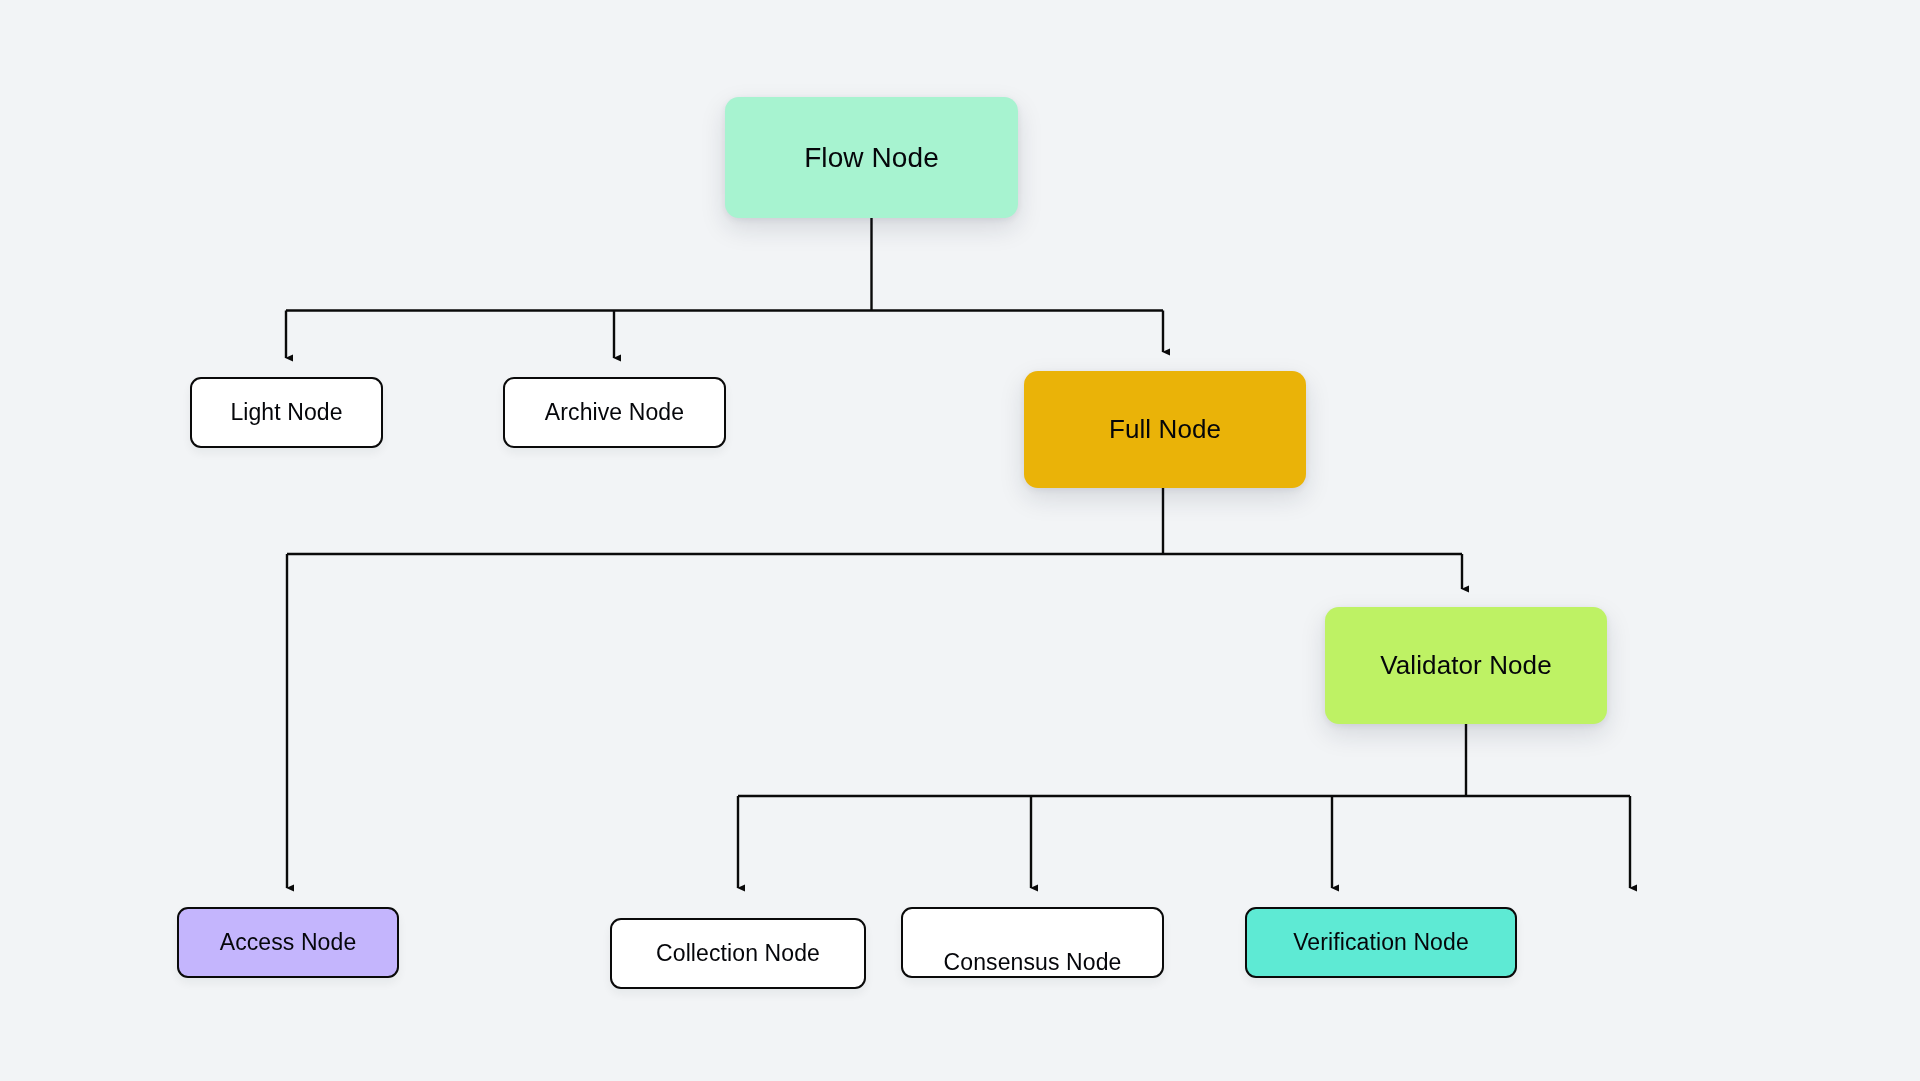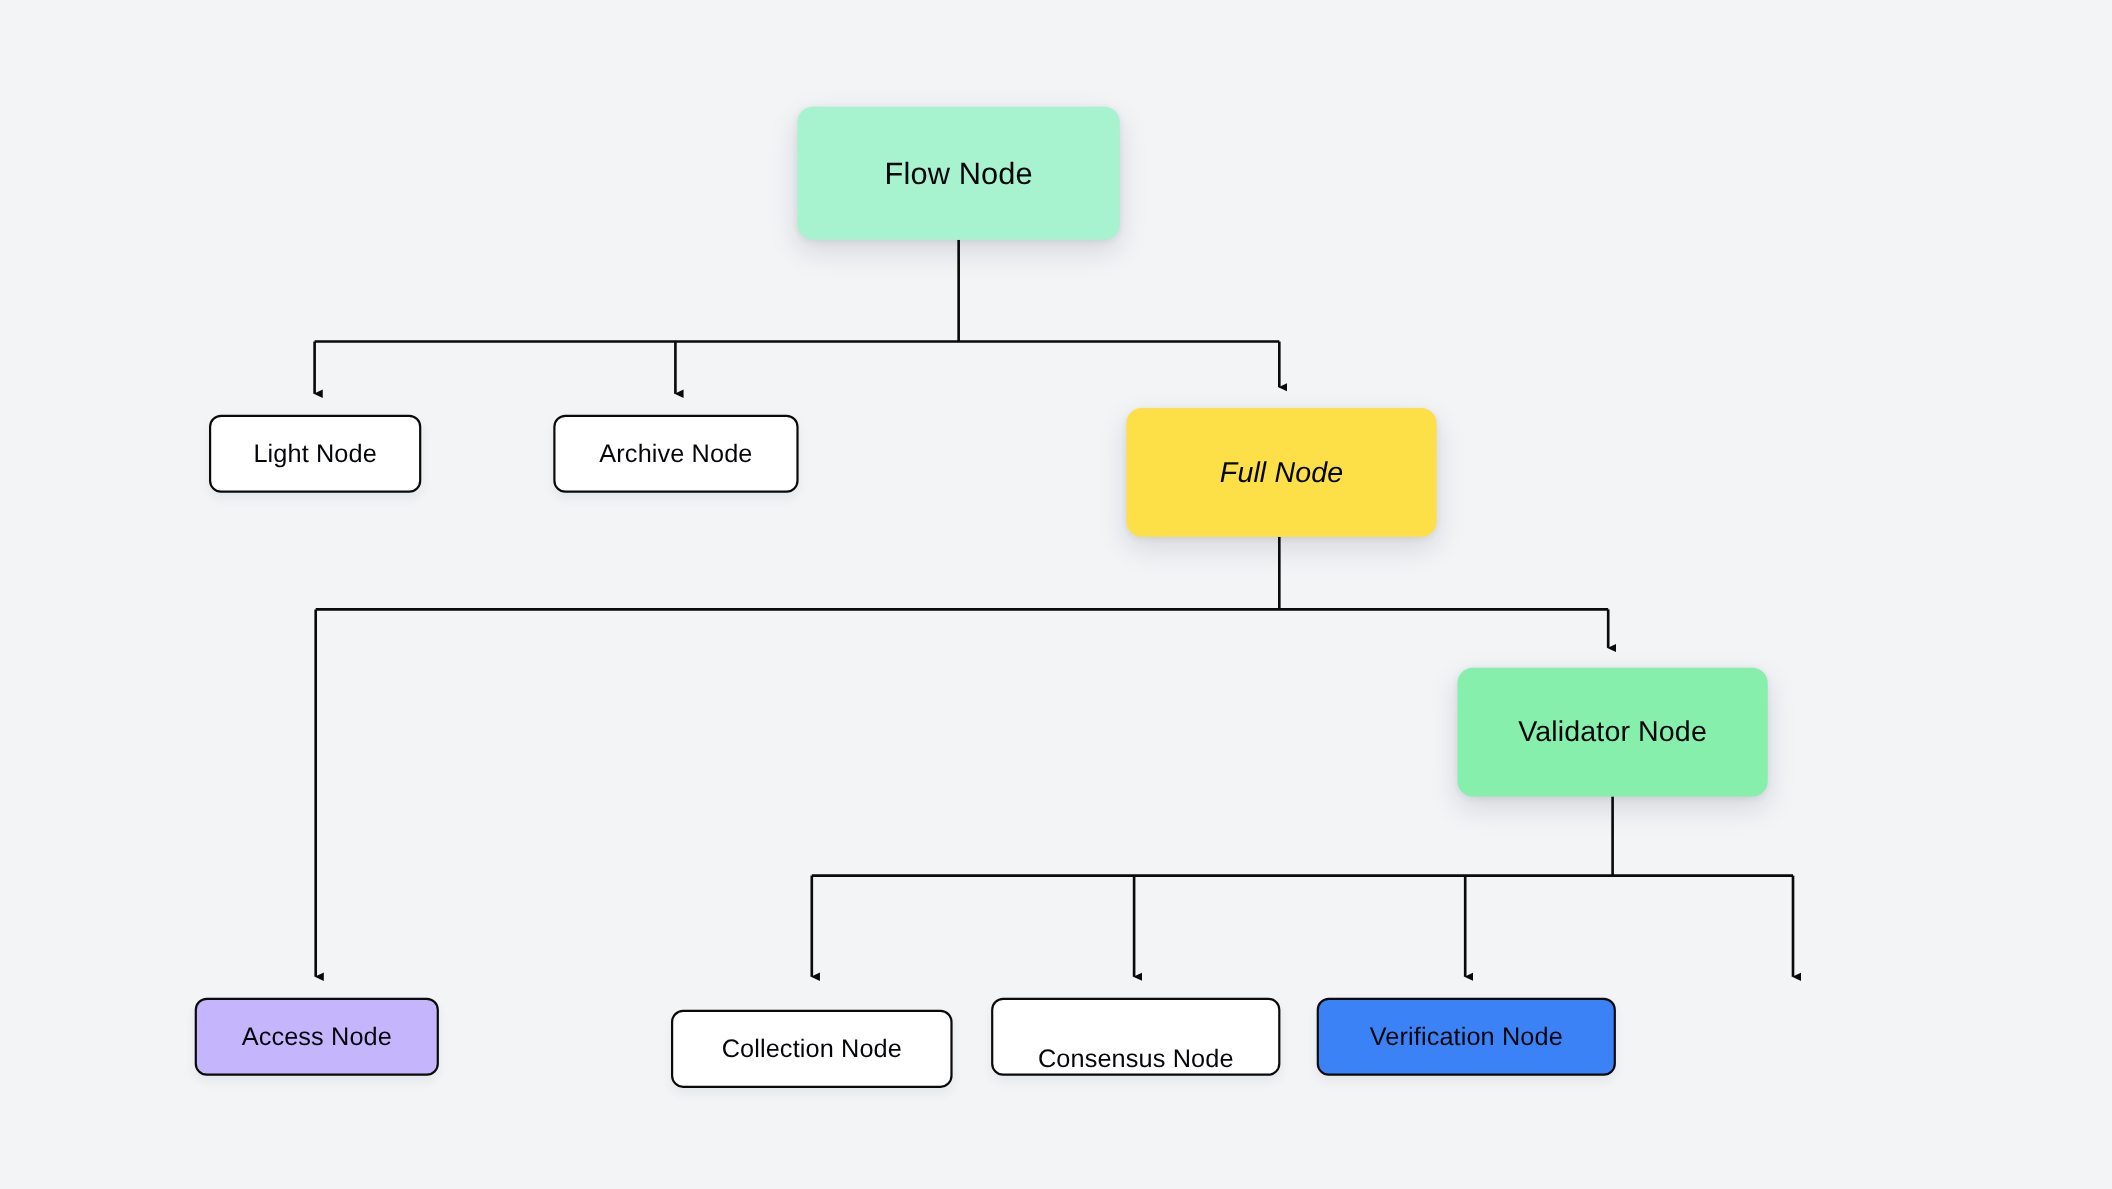--- a/index.html
+++ b/index.html
@@ -118,38 +118,38 @@
   </div>
 
   <div class="node leaf" id="node-light" style="background: rgb(255, 255, 255);">
     <span>Light Node</span>
   </div>
 
   <div class="node leaf" id="node-archive" style="background: rgb(255, 255, 255);">
     <span>Archive Node</span>
   </div>
 
-  <div class="node tinted mid" id="node-full" style="background: #fde047; font-style: italic;">
+  <div class="node tinted mid" id="node-full" style="background: #eab308;">
     <span>Full Node</span>
   </div>
 
   <div class="node leaf" id="node-access" style="background: #c4b5fd;">
     <span>Access Node</span>
   </div>
 
-  <div class="node tinted mid" id="node-validator" style="background: #86efac;">
+  <div class="node tinted mid" id="node-validator" style="background: #bef264;">
     <span>Validator Node</span>
   </div>
 
   <div class="node leaf" id="node-collection" style="background: rgb(255, 255, 255); margin-top: 11px;">
     <span>Collection Node</span>
   </div>
 
   <div class="node leaf" id="node-consensus" style="background: rgb(255, 255, 255);">
     <span>Consensus Node</span>
   </div>
 
-  <div class="node leaf" id="node-verification" style="background: #3b82f6;">
+  <div class="node leaf" id="node-verification" style="background: #5eead4; margin-left: 48px;">
     <span>Verification Node</span>
   </div>
 
 
 </div>
 
 </body></html>

